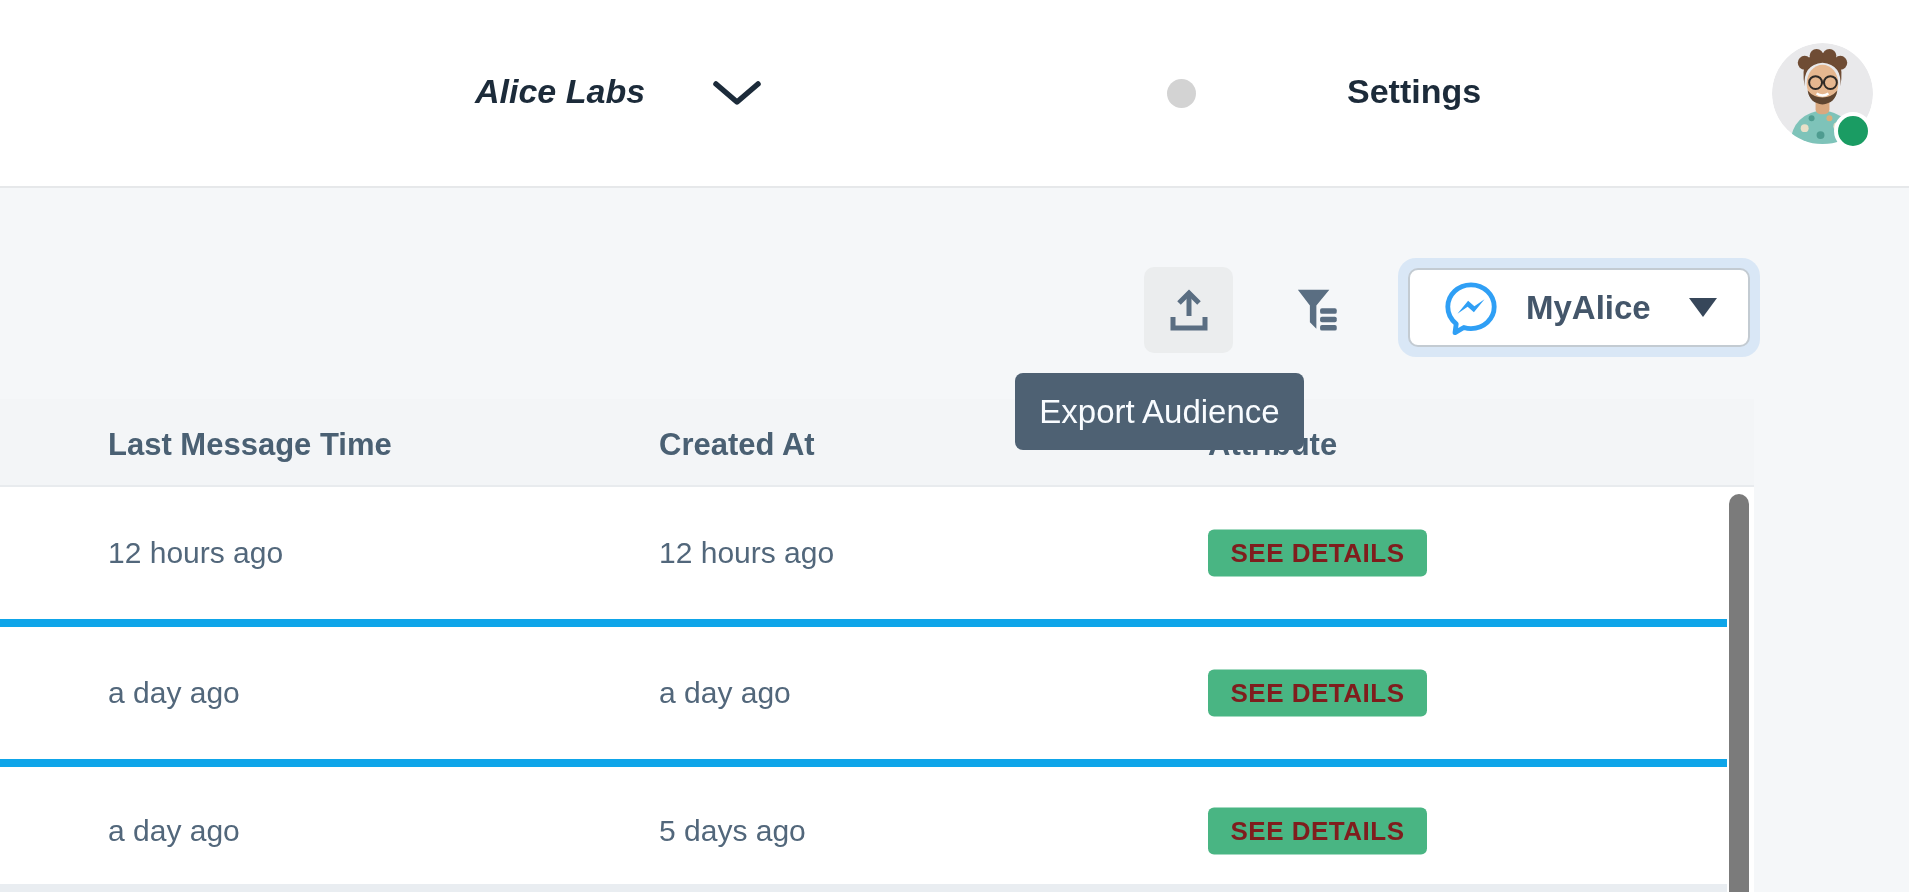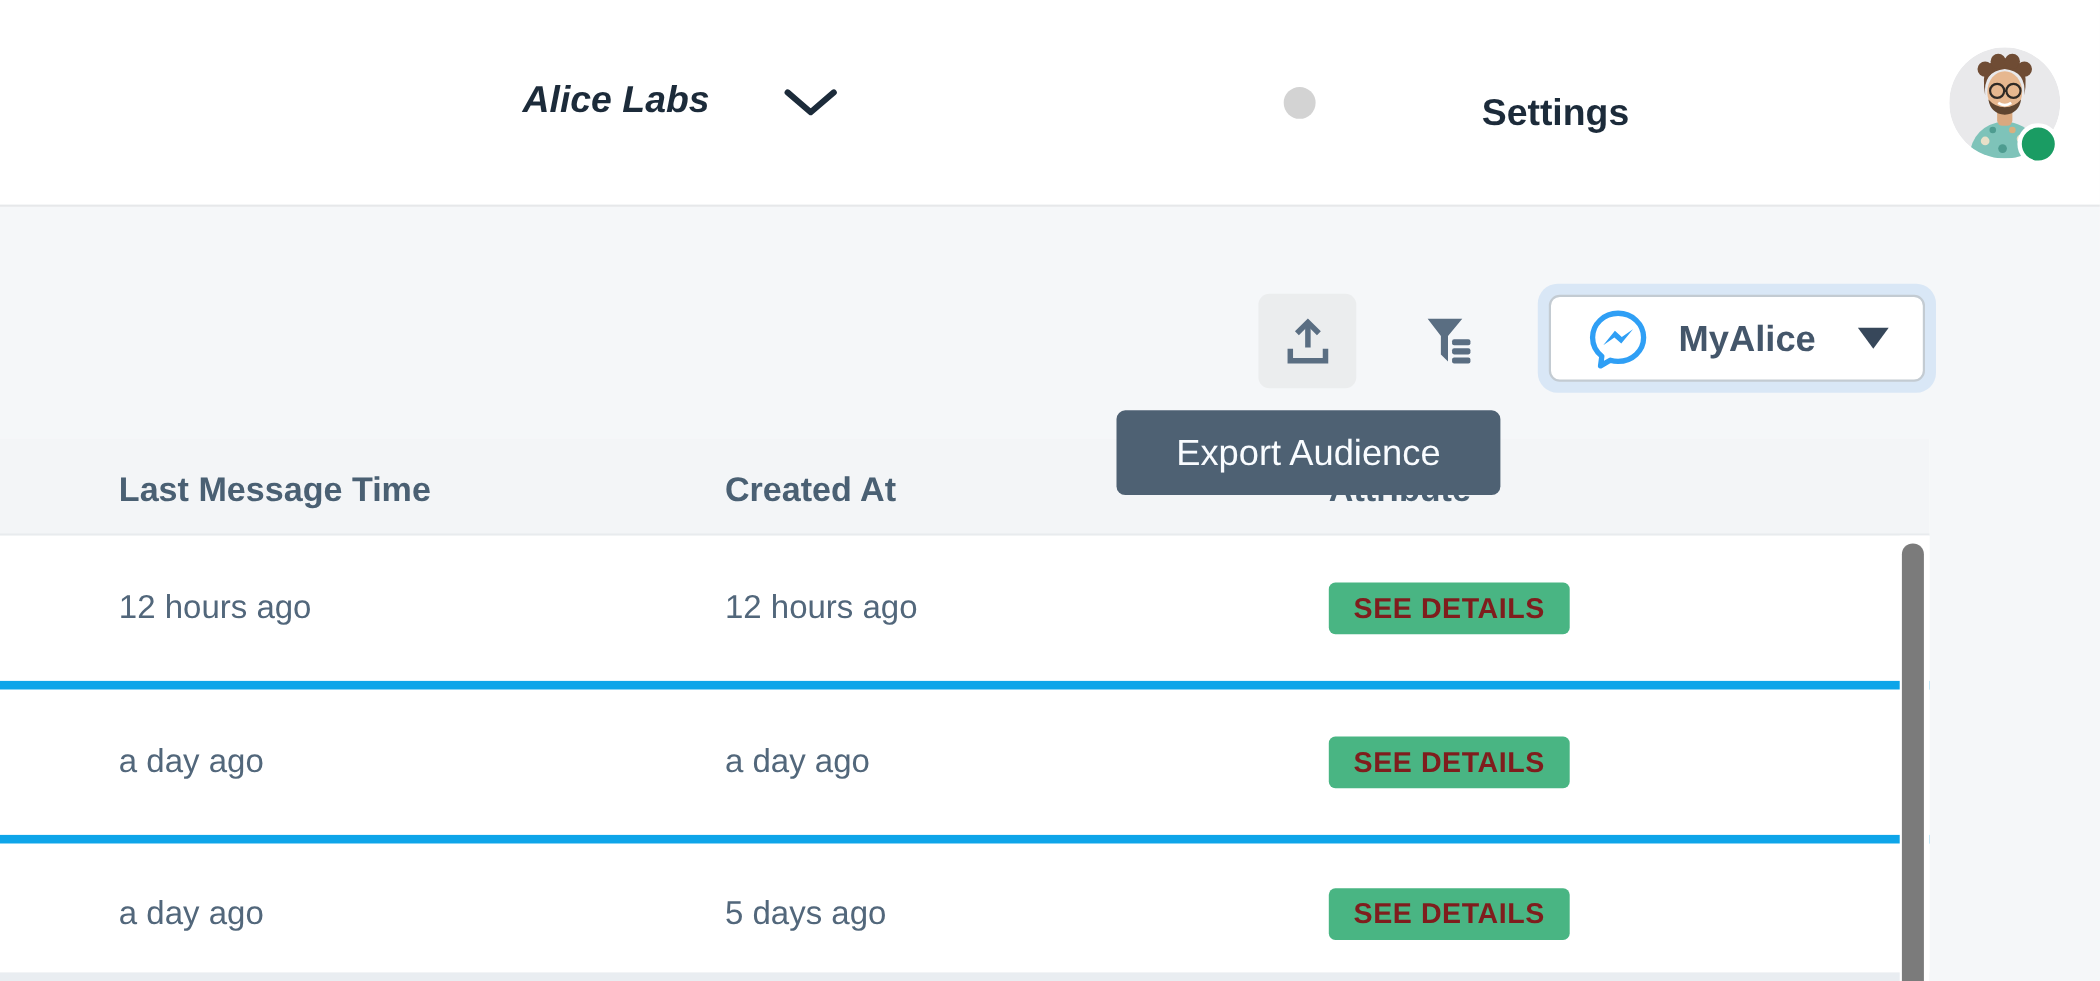--- a/index.html
+++ b/index.html
@@ -8,33 +8,33 @@
     font-family:"Liberation Sans", sans-serif;
     background:#f5f7f9;
   }
   
   .topbar{position:absolute;left:0;top:0;width:1909px;height:186px;background:#ffffff;border-bottom:2px solid #e6e8ea;}
   .nav-text{position:absolute;font-size:34px;font-weight:600;color:#1c2b3a;white-space:nowrap;cursor:pointer;}
   .ws-label{left:475px;top:72px;font-style:italic;}
   .ws-chevron{position:absolute;left:711px;top:80px;width:52px;height:28px;cursor:pointer;}
   .whats-new{left:885px;top:72px;}
   .notif-dot{position:absolute;left:1167px;top:79px;width:29px;height:29px;border-radius:50%;background:#d3d3d3;}
-  .settings{left:1347px;top:84px;}
+  .settings{left:1347px;top:72px;}
   .avatar{position:absolute;left:1772px;top:43px;width:101px;height:101px;border-radius:50%;cursor:pointer;}
   .avatar svg{display:block;width:101px;height:101px;}
   .status-dot{position:absolute;left:1834px;top:112px;width:30px;height:30px;border-radius:50%;background:#1a9c63;border:4px solid #ffffff;}
   
   .export-btn{position:absolute;left:1144px;top:267px;width:89px;height:86px;background:#ebedee;border-radius:10px;display:flex;align-items:center;justify-content:center;cursor:pointer;}
   .filter-btn{position:absolute;left:1294px;top:286px;width:54px;height:52px;display:flex;align-items:center;justify-content:center;cursor:pointer;}
   .channel-ring{position:absolute;left:1398px;top:258px;width:362px;height:99px;background:#d9e7f6;border-radius:18px;text-align:center;}
   .channel-btn{position:absolute;left:10px;top:10px;width:342px;height:79px;background:#ffffff;border:2px solid #c3cbd2;border-radius:10px;box-sizing:border-box;display:flex;align-items:center;padding-left:32px;cursor:pointer;}
   .channel-label{font-size:33px;font-weight:600;color:#44566a;margin-left:26px;}
   .channel-caret{width:0;height:0;border-left:14px solid transparent;border-right:14px solid transparent;border-top:19px solid #37475a;margin-left:38px;}
   
-  .tooltip{position:absolute;left:1015px;top:373px;width:349px;height:77px;background:#4e6173;border-radius:8px;display:flex;align-items:center;justify-content:center;z-index:20;}
+  .tooltip{position:absolute;left:1015px;top:373px;width:289px;height:77px;background:#4e6173;border-radius:8px;display:flex;align-items:center;justify-content:center;z-index:20;}
   .tooltip span{font-size:33px;color:#f9fcff;}
   
   .table{position:absolute;left:0;top:399px;width:1754px;height:493px;background:#ffffff;}
   .thead{position:relative;height:86px;background:#f3f5f7;border-bottom:2px solid #e8ebee;}
   .th{position:absolute;top:28px;font-size:31px;font-weight:700;color:#4a6073;white-space:nowrap;}
   .th1{left:108px;} .th2{left:659px;} .th3{left:1208px;}
   .trow{position:relative;height:132px;border-bottom:8px solid #0ea5e9;background:#ffffff;}
   .trow.r3{height:127px;}
   .td{position:absolute;top:50%;transform:translateY(-50%);font-size:30px;color:#52677b;white-space:nowrap;}
   .td1{left:108px;} .td2{left:659px;}

